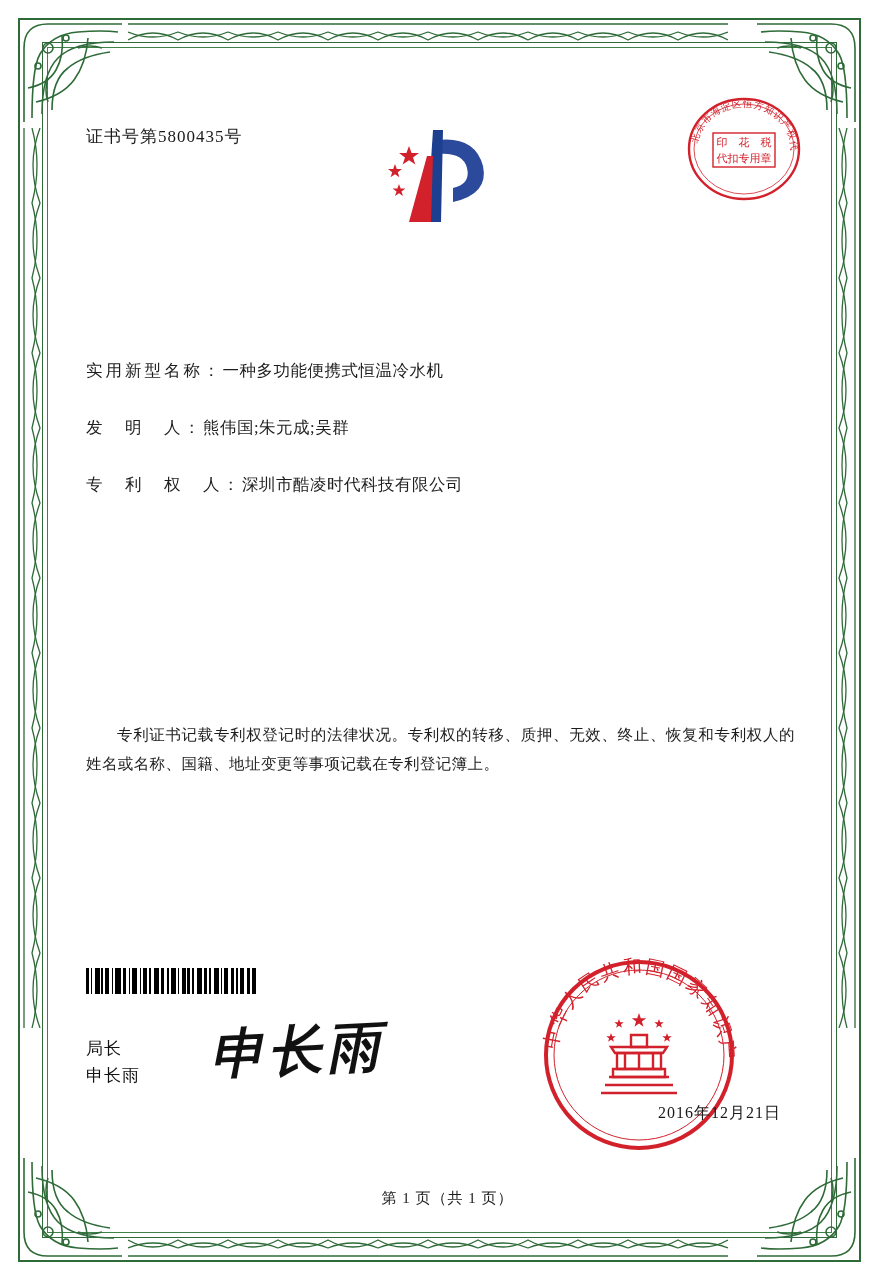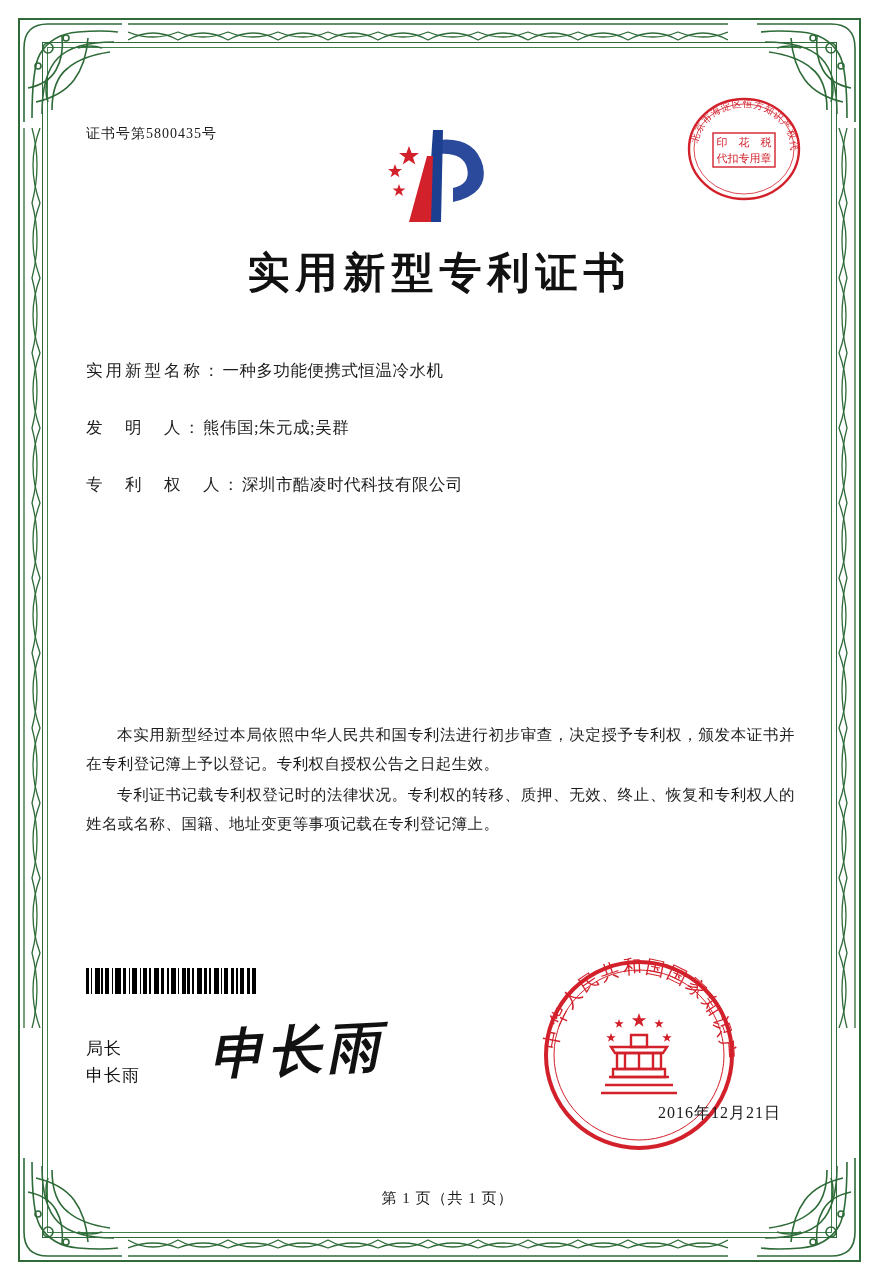--- a/index.html
+++ b/index.html
@@ -73,21 +73,21 @@
     left: 60px;
     top: 60px;
     right: 60px;
     bottom: 60px;
   }
 
   .cert-no {
     position: absolute;
     left: 26px;
     top: 65px;
-    font-size: 14px;
+    font-size: 17px;
     letter-spacing: 1px;
     color: #1a1a1a;
     white-space: nowrap;
   }
 
   
   .logo {
     position: absolute;
     left: 50%;
     top: 62px;
@@ -349,36 +349,34 @@
         <rect x="30" y="45" width="62" height="34" stroke-width="1.4"></rect>
       </g>
       <path id="sealArcTop" d="M 14 61 A 47 42 0 0 1 108 61" fill="none"></path>
       <text font-size="9.5" fill="#d3212c" font-family="'DejaVu Sans', sans-serif" letter-spacing="1">
         <textPath href="#sealArcTop" startOffset="4%">北京市海淀区恒方知识产权代理事务所</textPath>
       </text>
       <text x="61" y="58" font-size="11" fill="#d3212c" text-anchor="middle" font-family="'DejaVu Sans', sans-serif">印　花　税</text>
       <text x="61" y="74" font-size="11" fill="#d3212c" text-anchor="middle" font-family="'DejaVu Sans', sans-serif">代扣专用章</text>
     </svg>
 
-    <div class="title">实用新型专利证书</div>
 
     <div class="fields">
       <div class="field-row">
         <span class="field-label">实用新型名称：</span><span class="field-value">一种多功能便携式恒温冷水机</span>
       </div>
       <div class="field-row">
         <span class="field-label">发　明　人：</span><span class="field-value">熊伟国;朱元成;吴群</span>
       </div>
       <div class="field-row">
         <span class="field-label">专　利　权　人：</span><span class="field-value">深圳市酷凌时代科技有限公司</span>
       </div>
     </div>
 
     <div class="paragraphs">
-      <p>本实用新型经过本局依照中华人民共和国专利法进行初步审查，决定授予专利权，颁发本证书并在专利登记簿上予以登记。专利权自授权公告之日起生效。</p>
       <p>专利证书记载专利权登记时的法律状况。专利权的转移、质押、无效、终止、恢复和专利权人的姓名或名称、国籍、地址变更等事项记载在专利登记簿上。</p>
     </div>
 
     <div class="barcode">
       <i style="width:3px"></i>
         <i style="width:2px;background:#fff"></i>
         <i style="width:1px"></i>
         <i style="width:3px;background:#fff"></i>
       <i style="width:5px"></i>
         <i style="width:2px;background:#fff"></i>

